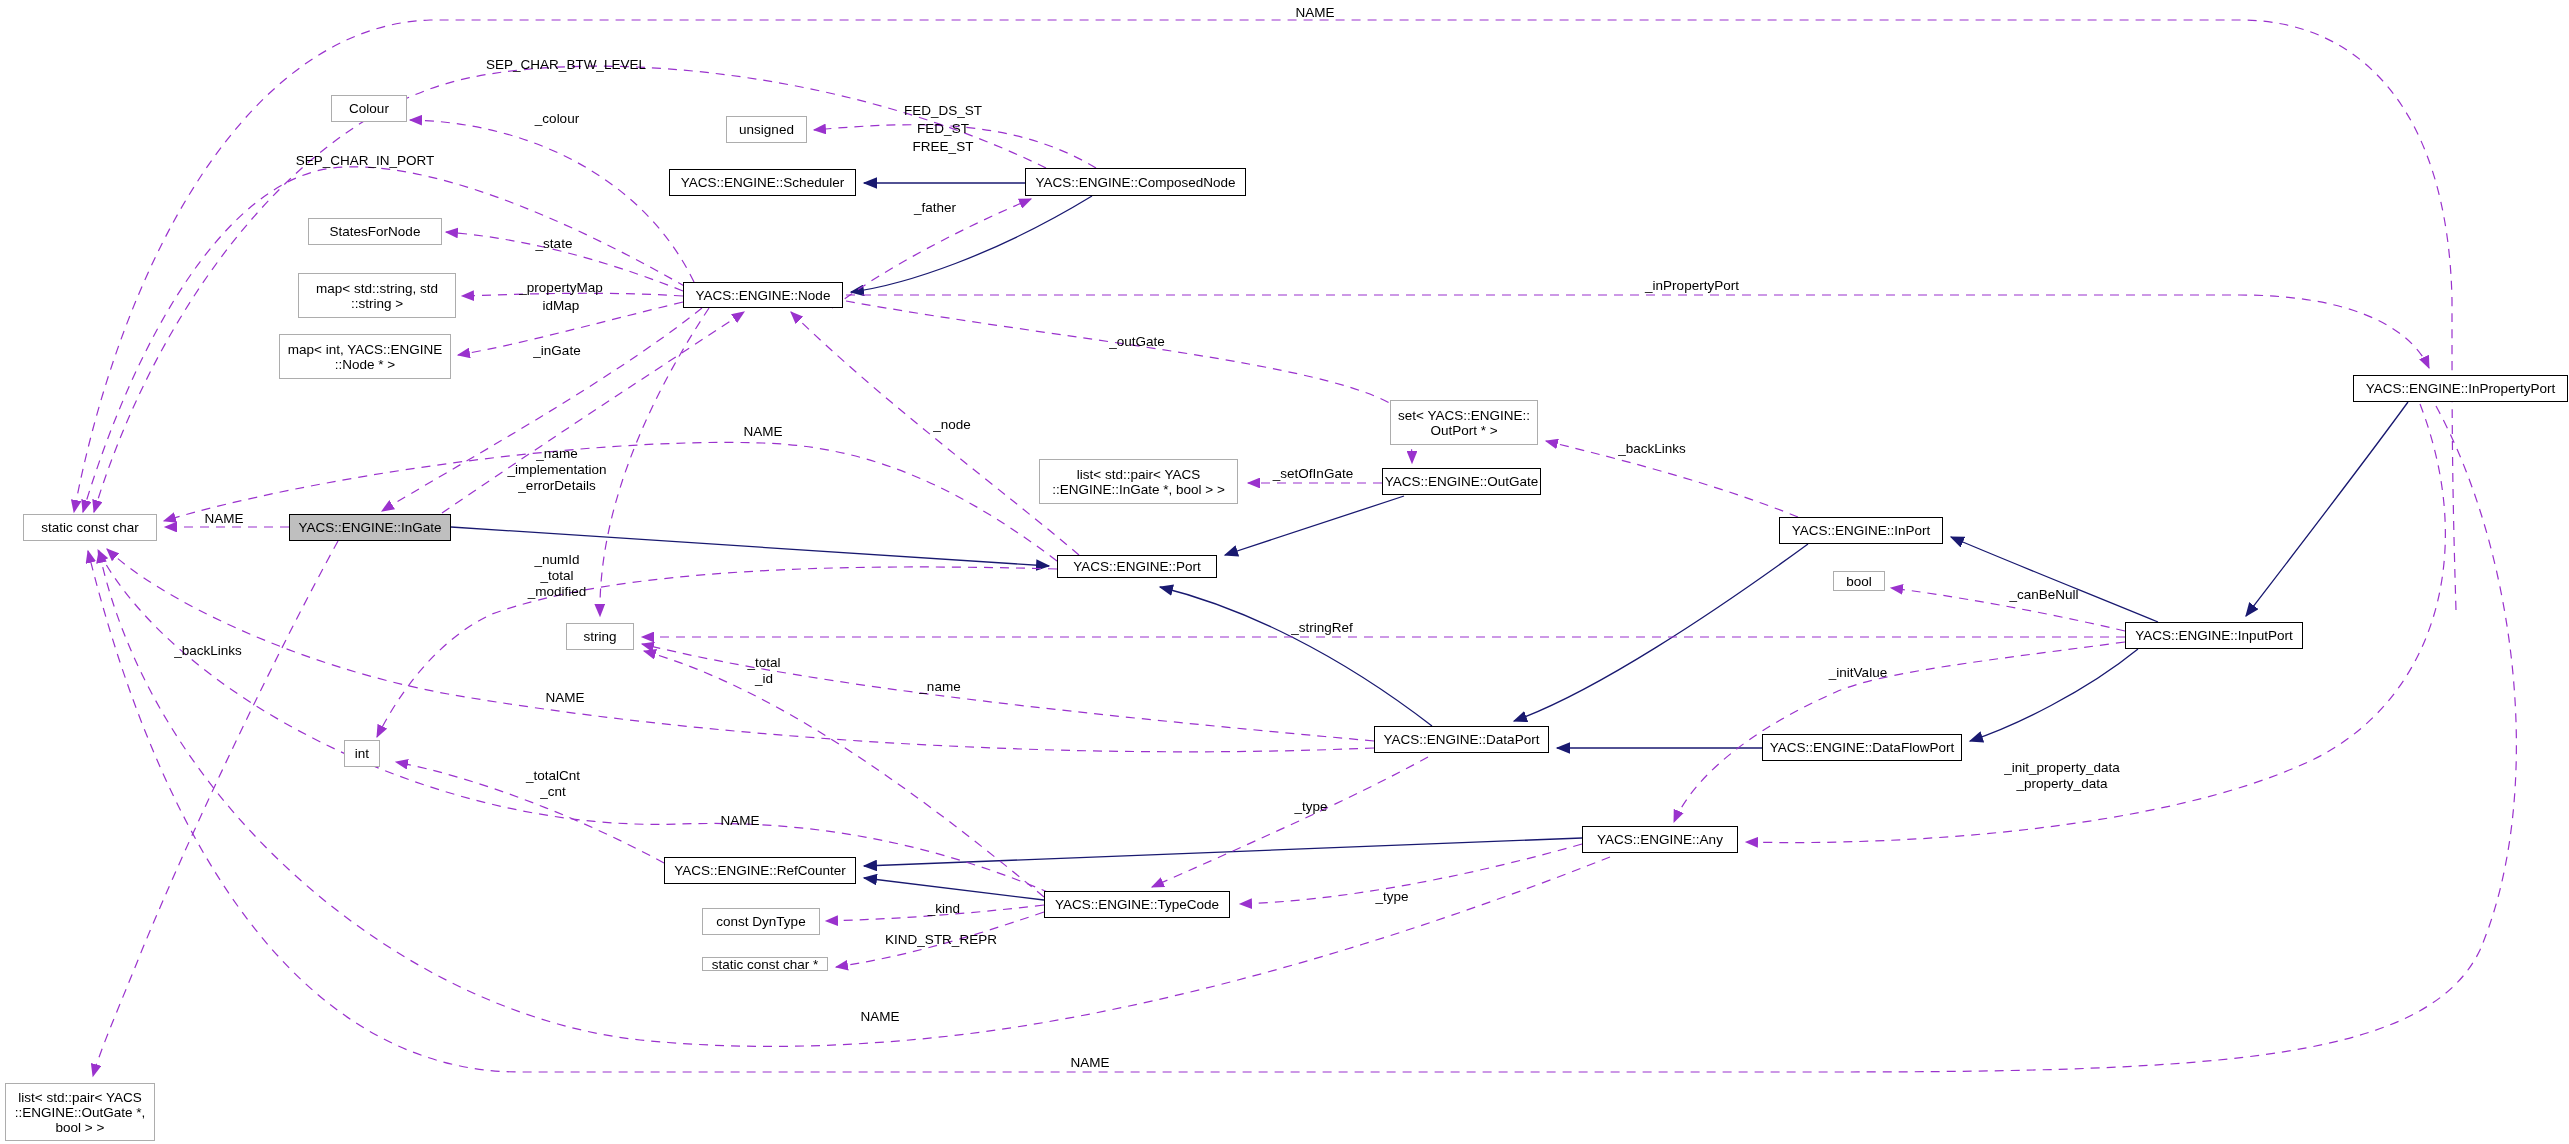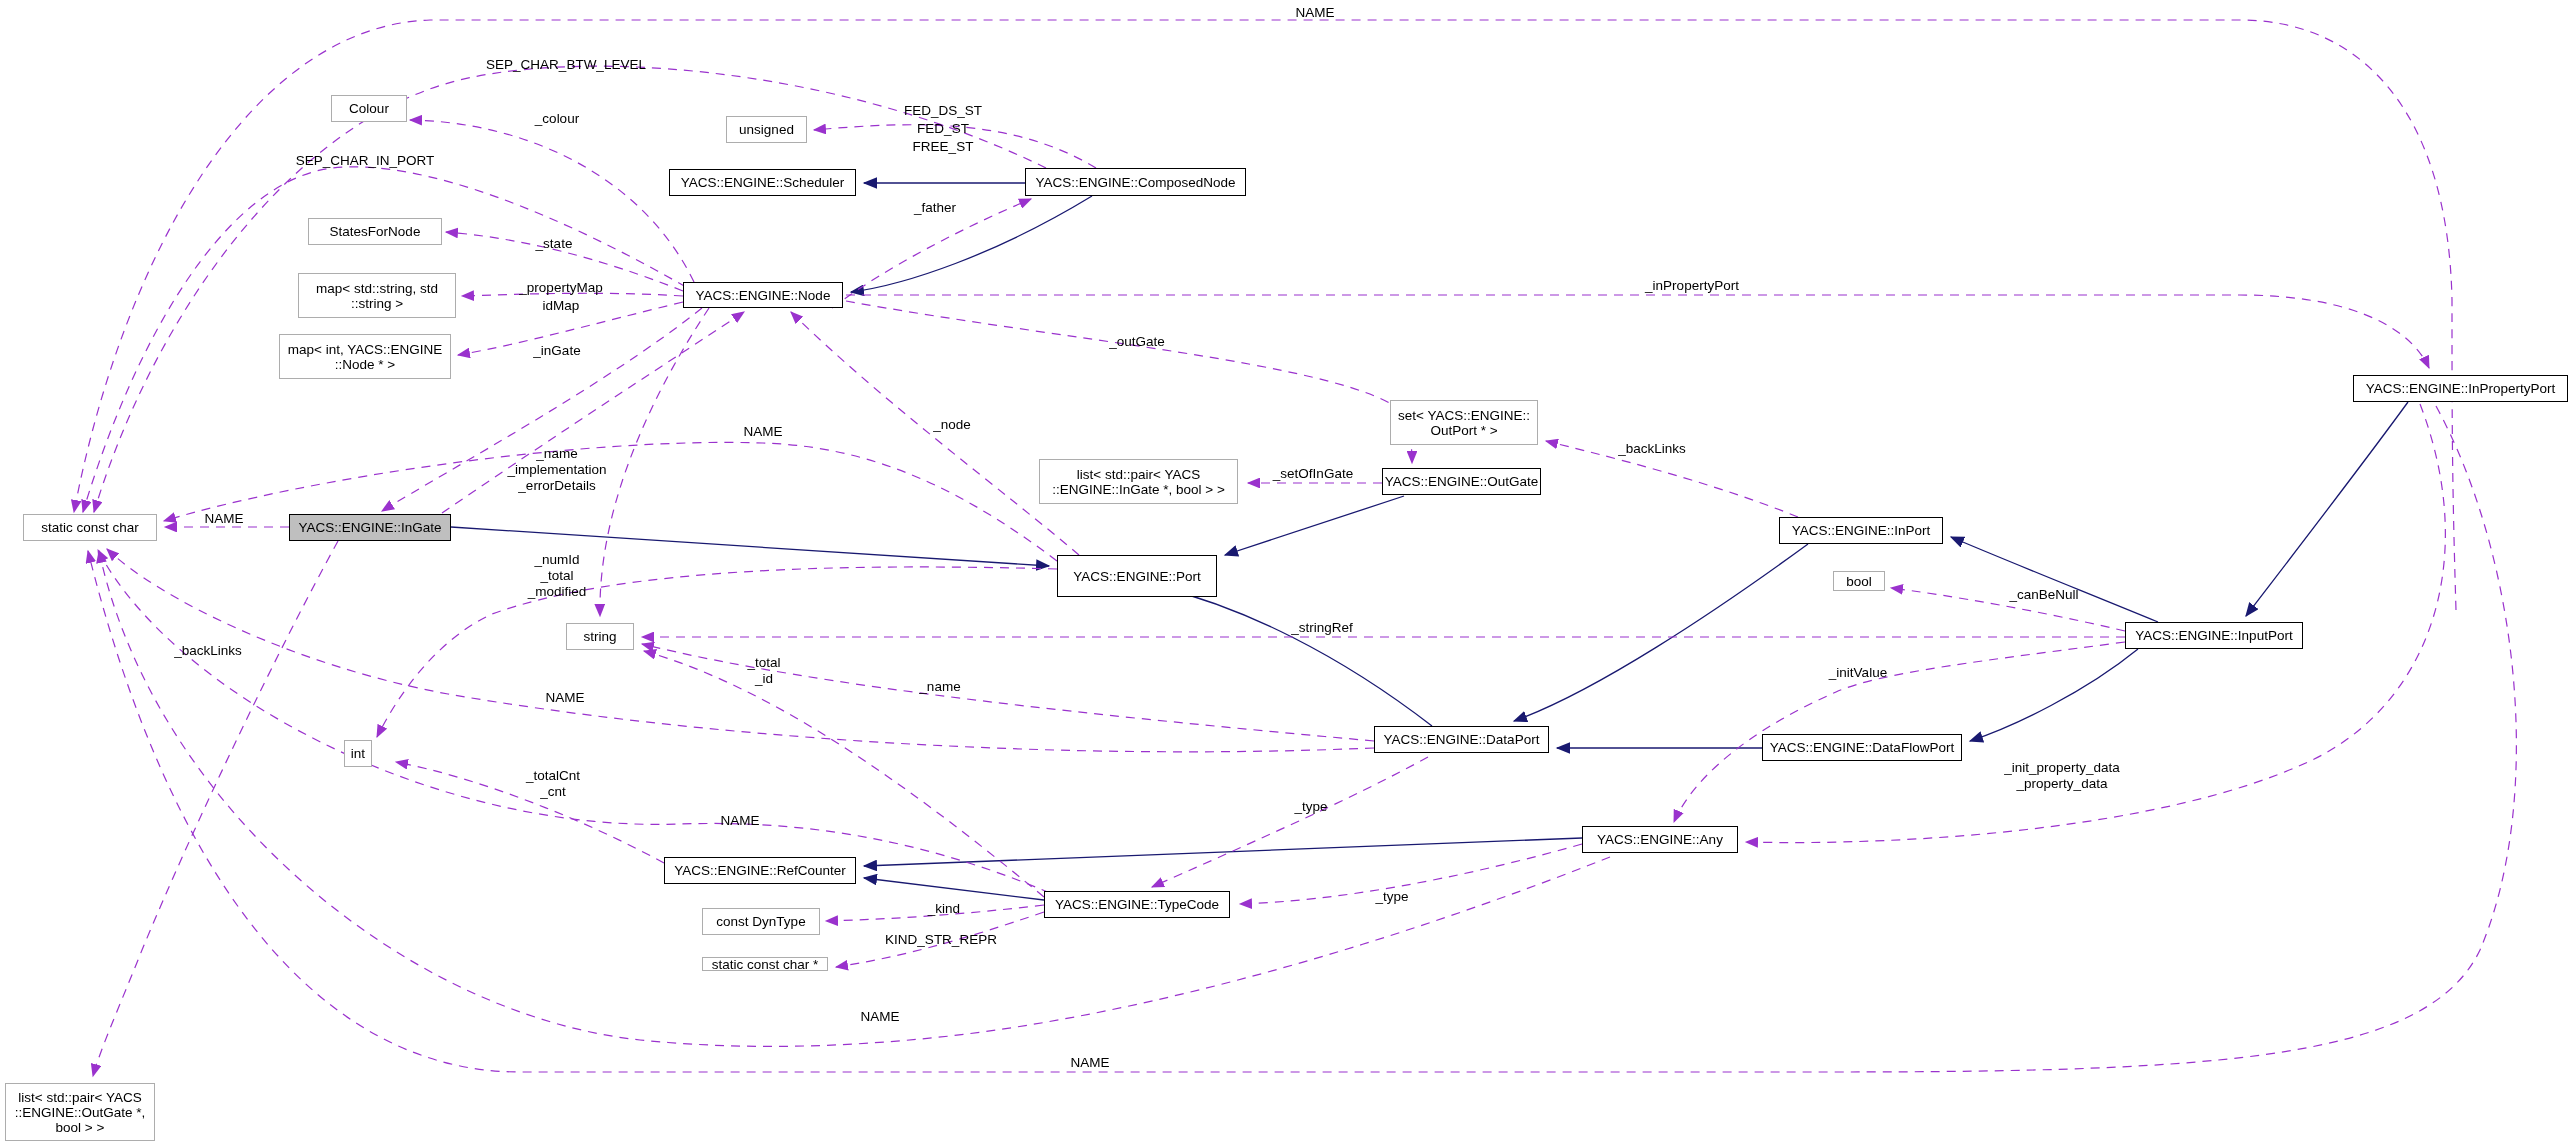--- a/index.html
+++ b/index.html
@@ -123,39 +123,39 @@
   <div class="box type" style="left:1390px;top:400px;width:148px;height:45px">
     <span>set&lt; YACS::ENGINE::</span>
     <span>OutPort * &gt;</span>
   </div>
   <div class="box" style="left:1382px;top:468px;width:159px;height:27px">
       <span>YACS::ENGINE::OutGate</span>
     </div>
   <div class="box" style="left:1779px;top:517px;width:164px;height:27px">
       <span>YACS::ENGINE::InPort</span>
     </div>
-  <div class="box" style="left:1057px;top:555px;width:160px;height:42px">
+  <div class="box" style="left:1057px;top:555px;width:160px;height:23px">
       <span>YACS::ENGINE::Port</span>
     </div>
   <div class="box type" style="left:1833px;top:571px;width:52px;height:20px">
       <span>bool</span>
     </div>
   <div class="box" style="left:2125px;top:622px;width:178px;height:27px">
       <span>YACS::ENGINE::InputPort</span>
     </div>
   <div class="box type" style="left:566px;top:623px;width:68px;height:27px">
       <span>string</span>
     </div>
   <div class="box" style="left:1374px;top:726px;width:175px;height:27px">
       <span>YACS::ENGINE::DataPort</span>
     </div>
   <div class="box" style="left:1762px;top:734px;width:200px;height:27px">
       <span>YACS::ENGINE::DataFlowPort</span>
     </div>
-  <div class="box type" style="left:344px;top:740px;width:28px;height:27px">
+  <div class="box type" style="left:344px;top:740px;width:36px;height:27px">
       <span>int</span>
     </div>
   <div class="box" style="left:1582px;top:826px;width:156px;height:27px">
       <span>YACS::ENGINE::Any</span>
     </div>
   <div class="box" style="left:664px;top:857px;width:192px;height:27px">
       <span>YACS::ENGINE::RefCounter</span>
     </div>
   <div class="box" style="left:1044px;top:891px;width:186px;height:27px">
       <span>YACS::ENGINE::TypeCode</span>

